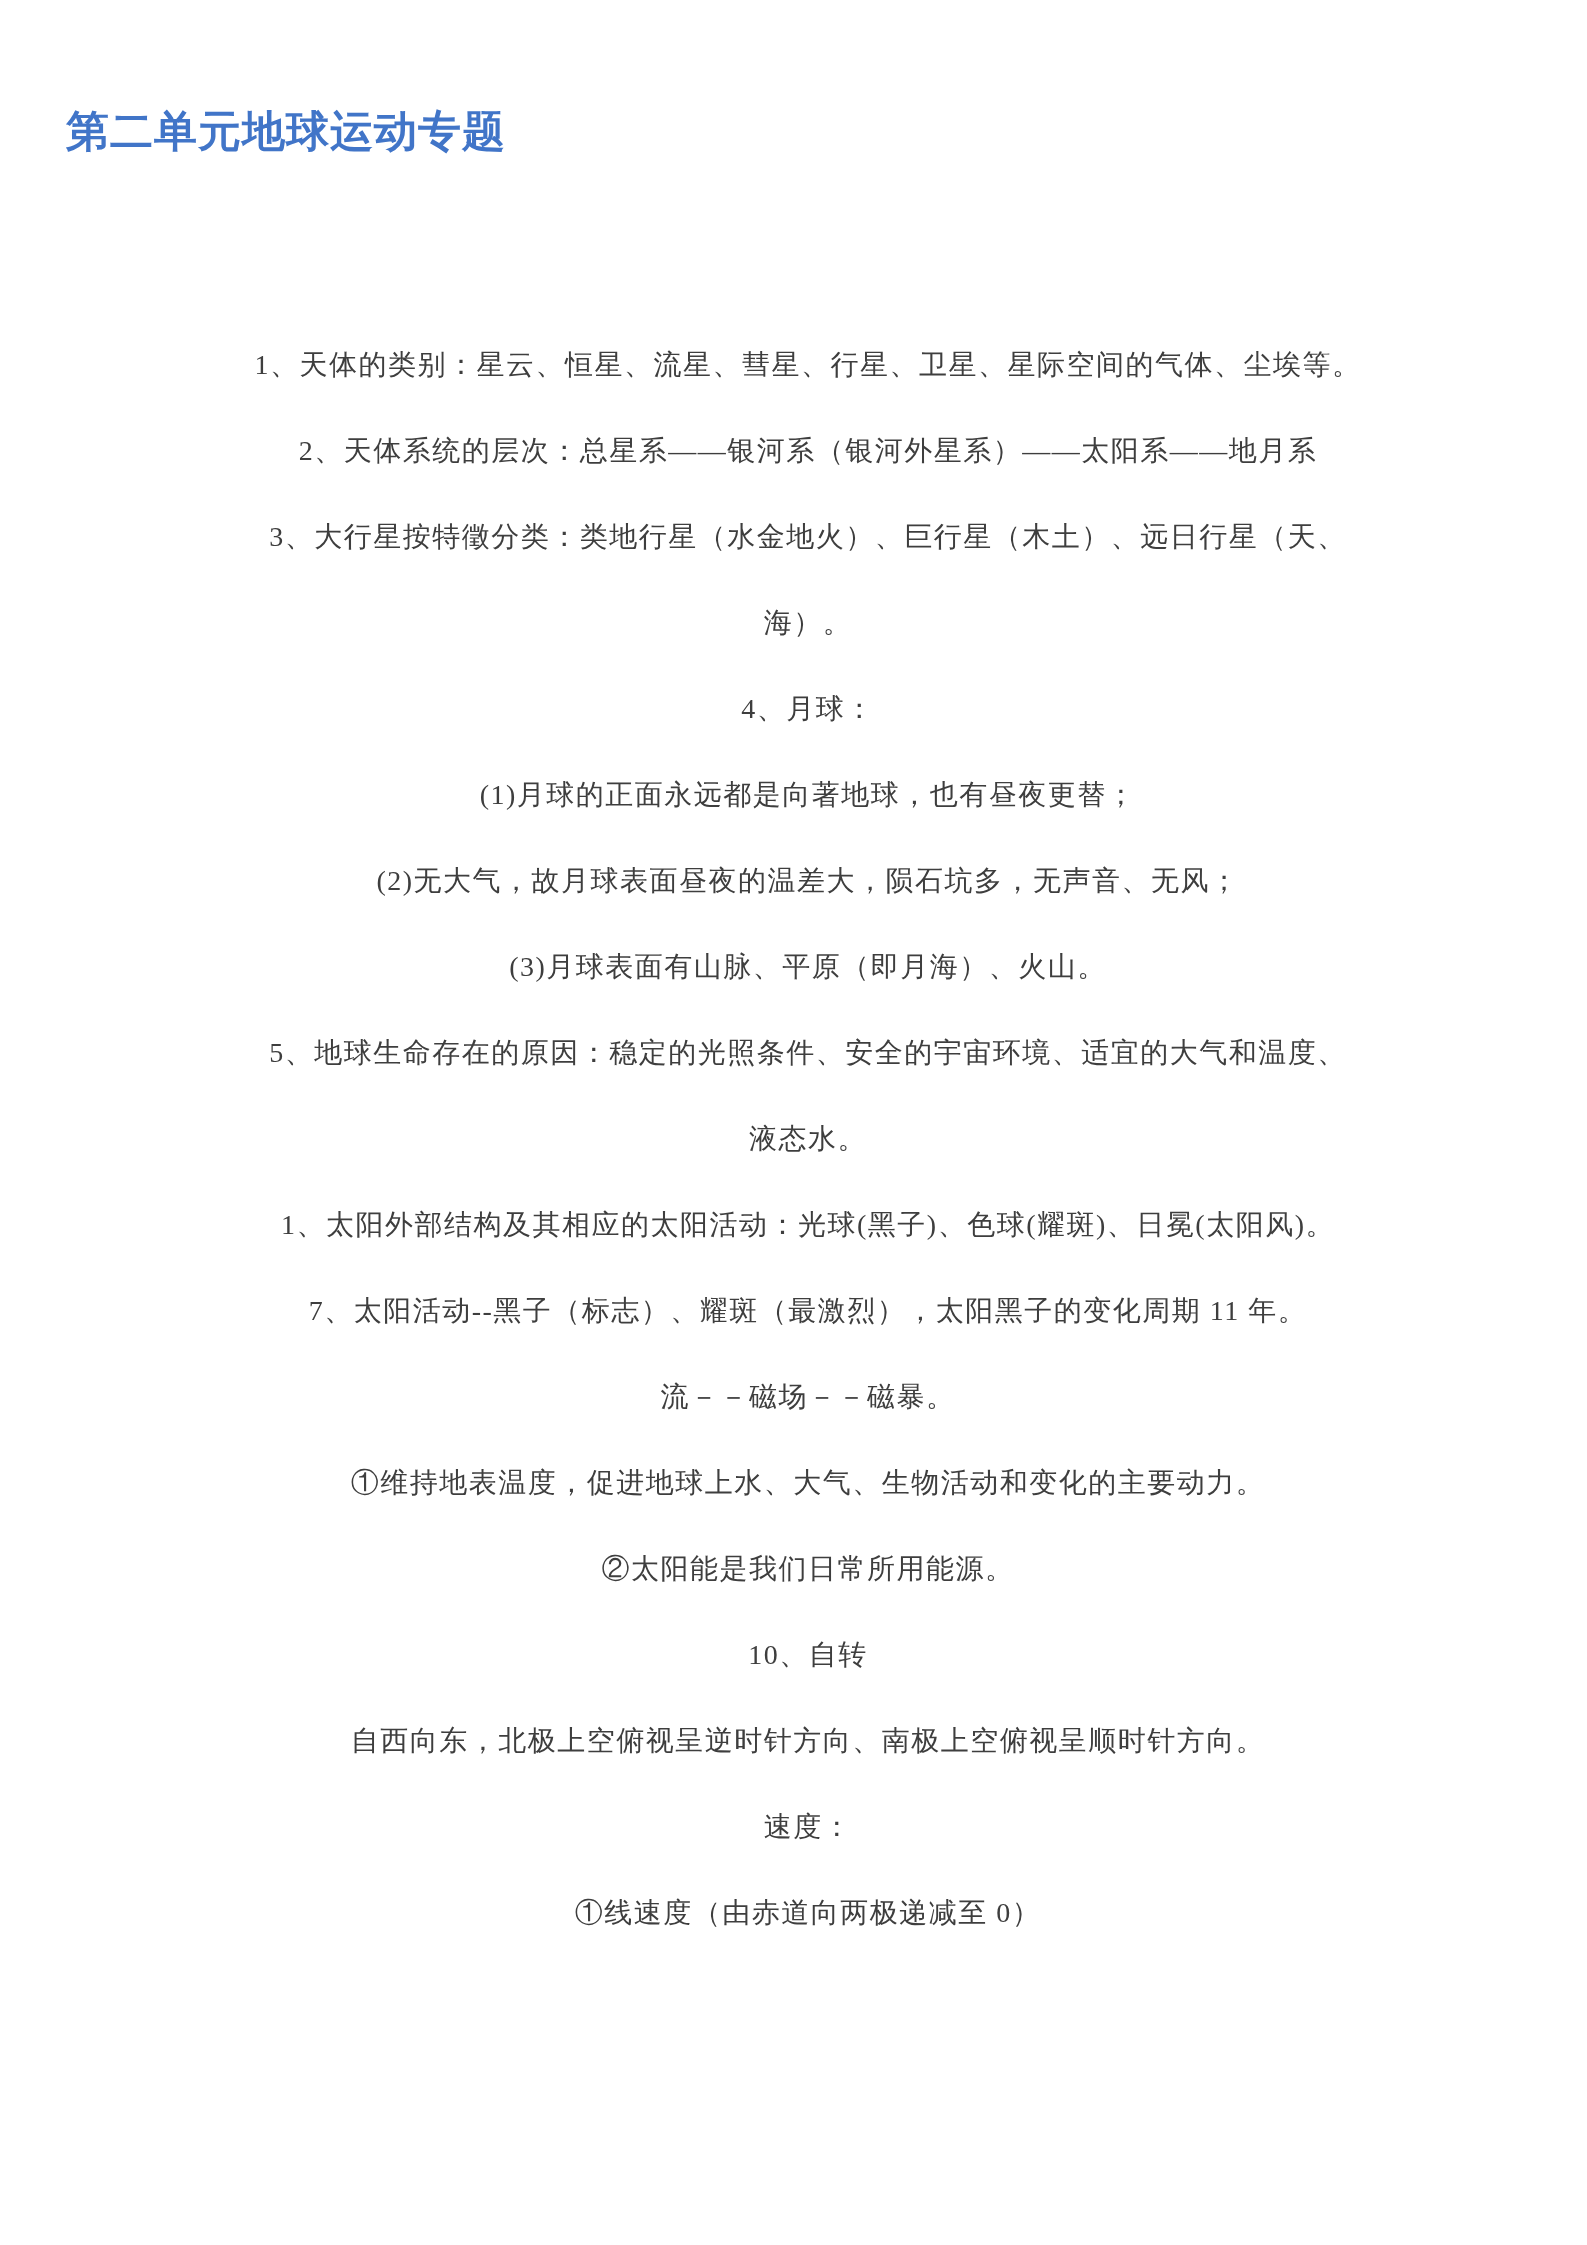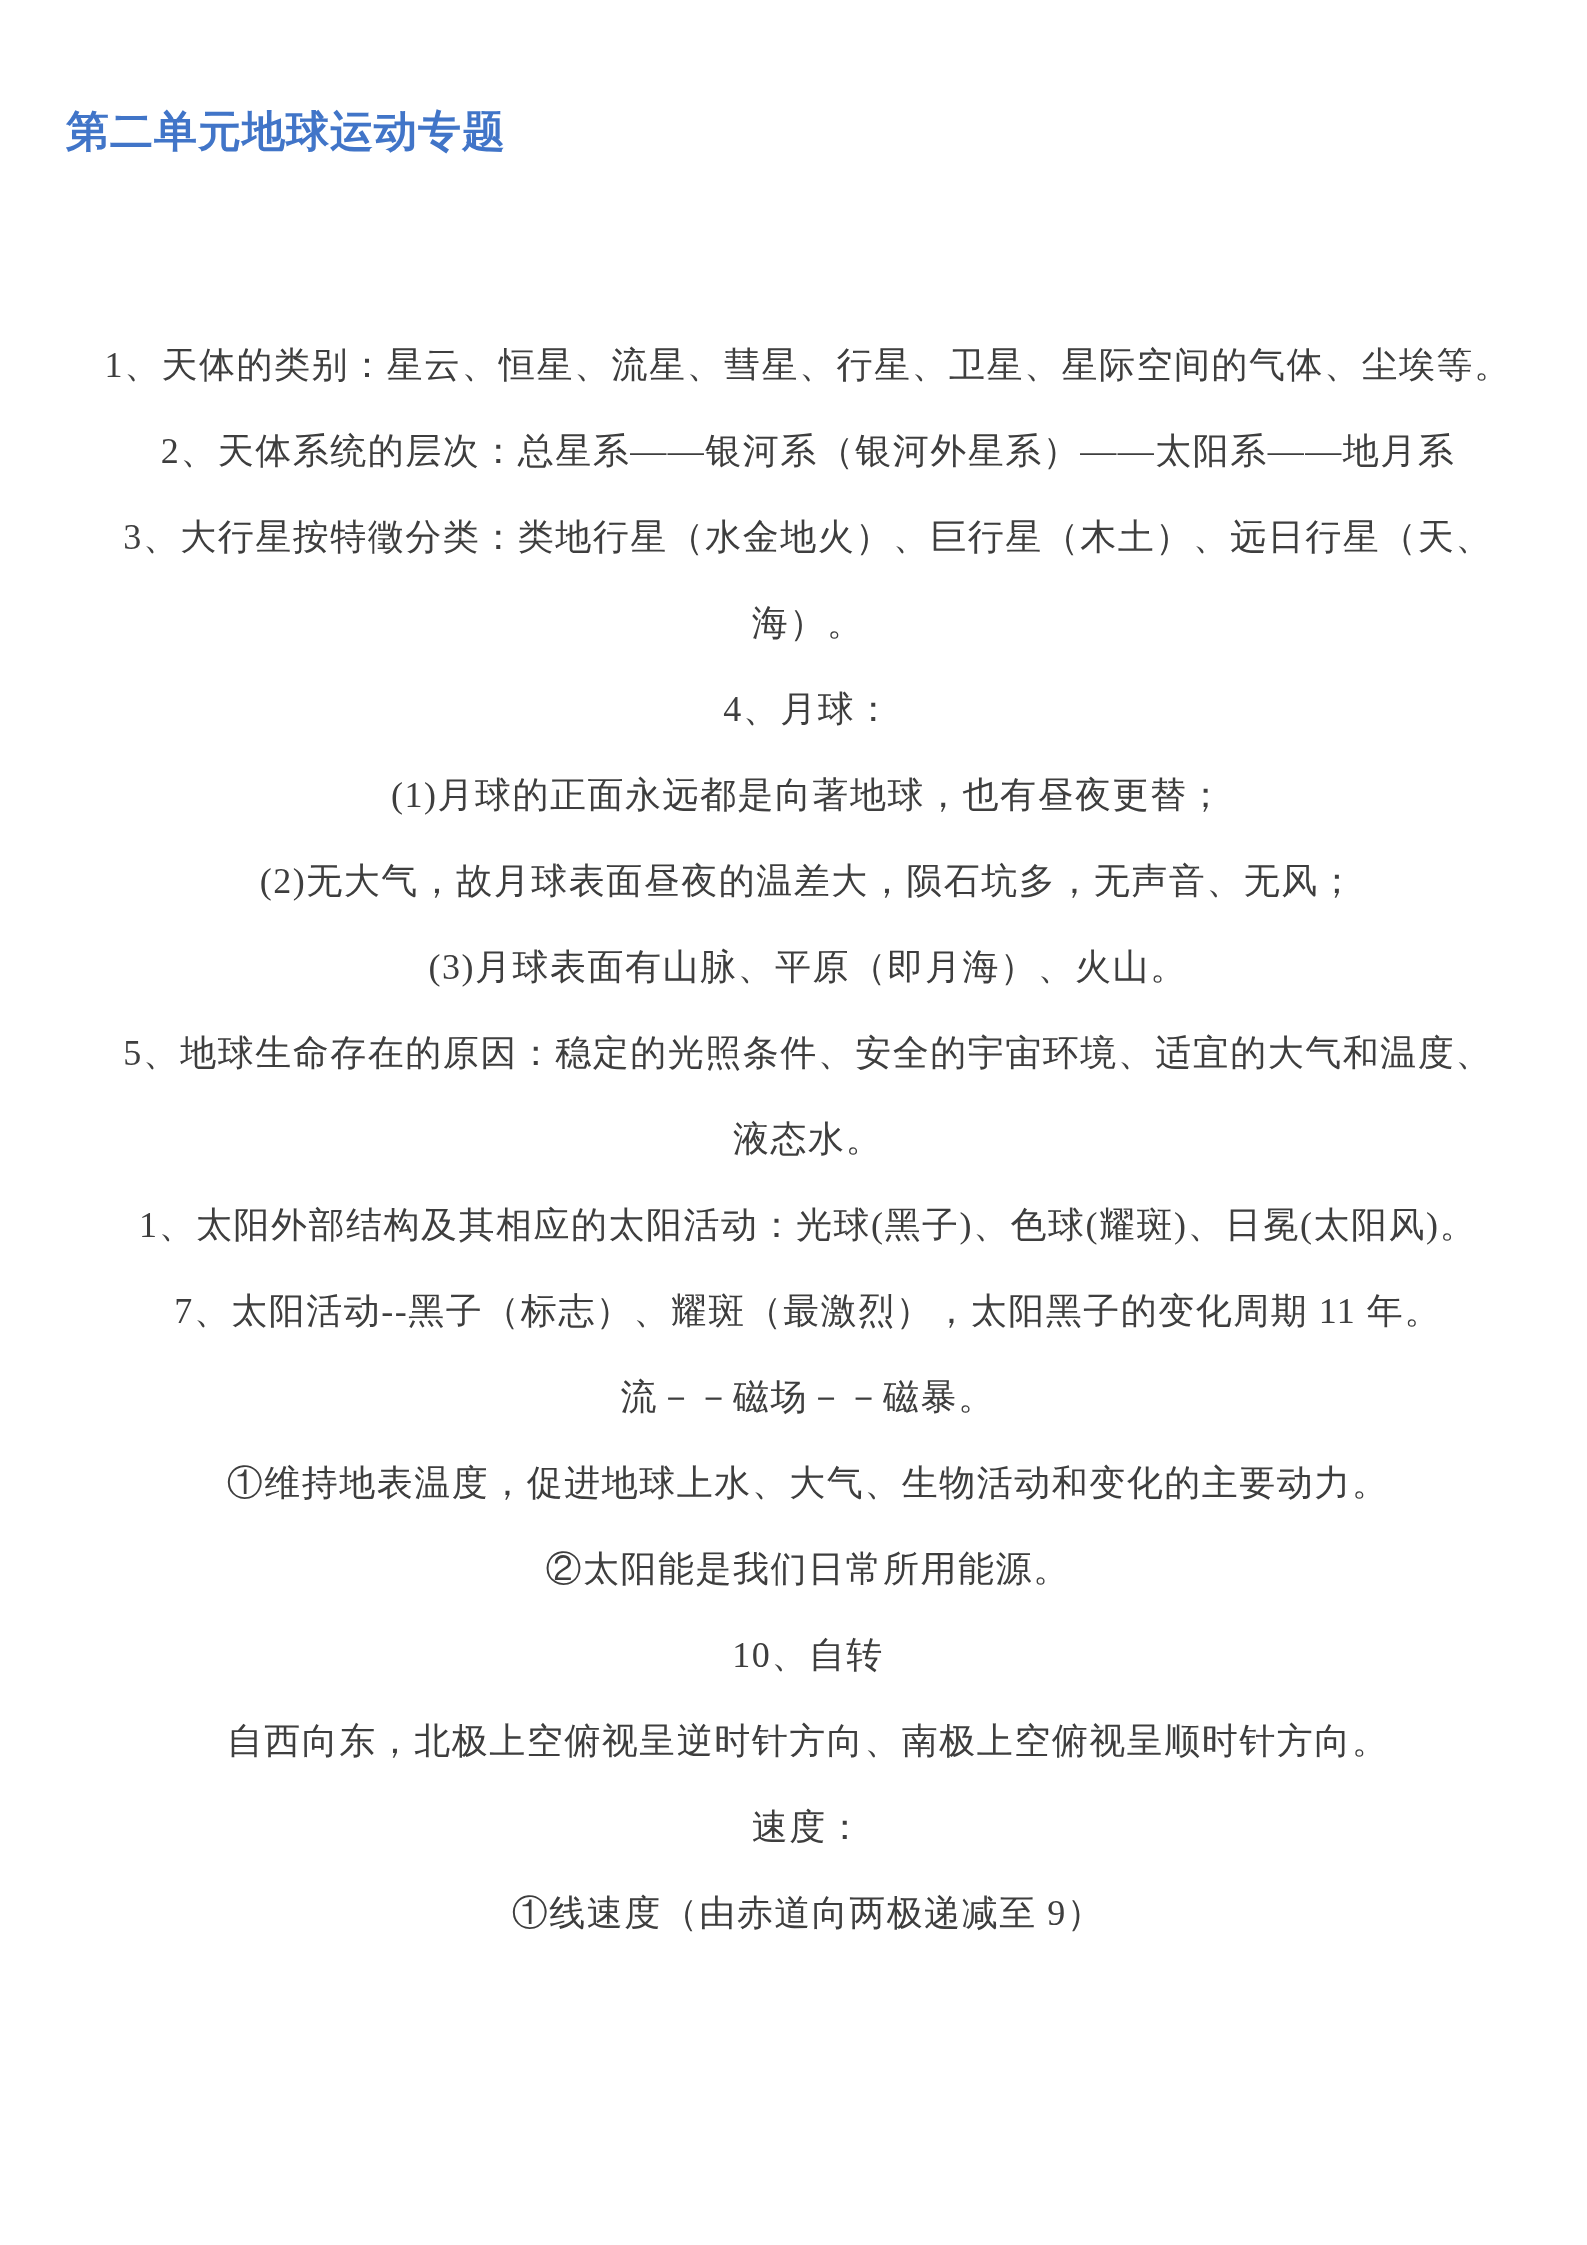--- a/index.html
+++ b/index.html
@@ -27,21 +27,21 @@
     letter-spacing: 1px;
     color: var(--title-color, #4175c8);
     white-space: pre;
   }
   .doc-body {
     position: absolute;
     left: 84px;
     top: 322px;
     right: 55px;
     color: var(--text-color, #3e3e3e);
-    font-size: 36px;
+    font-size: 28px;
     letter-spacing: 1.5px;
   }
   .line {
     height: 86px;
     line-height: 86px;
     white-space: pre;
     overflow: visible;
   }
 </style>
 </head>
@@ -61,15 +61,15 @@
       <div class="line">5、地球生命存在的原因：稳定的光照条件、安全的宇宙环境、适宜的大气和温度、</div>
       <div class="line">液态水。</div>
       <div class="line">1、太阳外部结构及其相应的太阳活动：光球(黑子)、色球(耀斑)、日冕(太阳风)。</div>
       <div class="line">7、太阳活动--黑子（标志）、耀斑（最激烈），太阳黑子的变化周期 11 年。</div>
       <div class="line">流－－磁场－－磁暴。</div>
       <div class="line">①维持地表温度，促进地球上水、大气、生物活动和变化的主要动力。</div>
       <div class="line">②太阳能是我们日常所用能源。</div>
       <div class="line">10、自转</div>
       <div class="line">自西向东，北极上空俯视呈逆时针方向、南极上空俯视呈顺时针方向。</div>
       <div class="line">速度：</div>
-      <div class="line">①线速度（由赤道向两极递减至 9）</div>
+      <div class="line">①线速度（由赤道向两极递减至 0）</div>
     </div>
 </div>
 
 </body></html>

